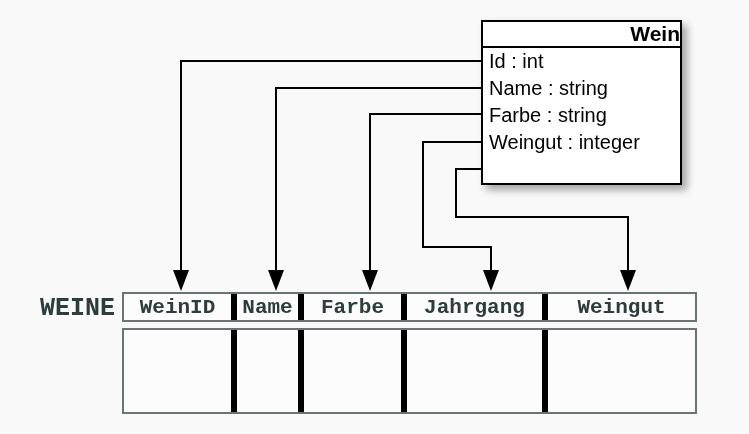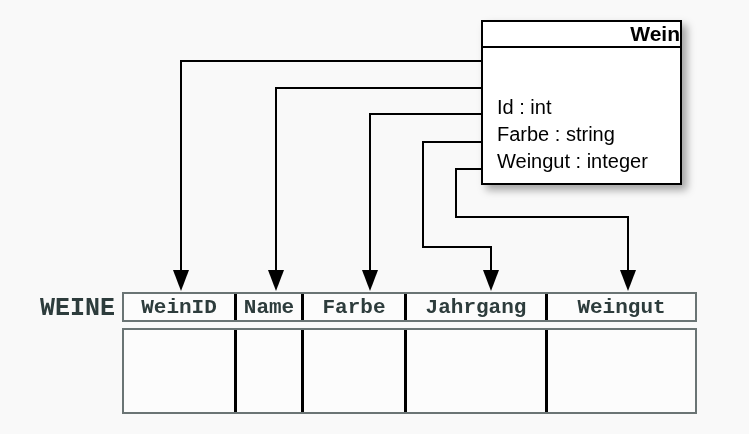--- a/index.html
+++ b/index.html
@@ -18,42 +18,42 @@
   
   .class-box{
     position:absolute;left:481px;top:20px;width:201px;height:165px;
     box-sizing:border-box;border:2px solid #000;background:#fff;
     box-shadow:5px 5px 8px rgba(0,0,0,0.35);
   }
   .class-title{
     height:24px;line-height:24px;border-bottom:2px solid #000;
     text-align:right;font-weight:bold;font-size:21px;color:#000;
   }
-  .class-attrs{padding:8px;margin-top:38px;}
+  .class-attrs{padding:0;}
   .class-attr{
     height:27px;line-height:27px;padding-left:6px;
     font-size:20px;color:#000;white-space:nowrap;
   }
 
   
   .table-label{
     position:absolute;left:40px;top:296px;width:74px;height:26px;
     line-height:26px;text-align:right;
     font-family:"Liberation Mono",monospace;font-weight:bold;
     font-size:25px;color:#2d3c3c;letter-spacing:0px;
   }
   .db-row{
     position:absolute;left:122px;width:575px;
     box-sizing:border-box;border:2px solid #6a7474;background:#fcfcfc;
     display:flex;
   }
   .db-header{top:292px;height:30px;}
   .db-body{top:328px;height:86px;}
   .db-cell{
-    box-sizing:border-box;border-right:3px solid #000000;
+    box-sizing:border-box;border-right:6px solid #000000;
     display:flex;align-items:center;justify-content:center;
     font-family:"Liberation Mono",monospace;font-weight:bold;
     font-size:21px;color:#2d3c3c;white-space:nowrap;overflow:hidden;
   }
   .db-cell:last-child{border-right:none;flex:1;text-align:right;}
   .c1{width:113px;} .c2{width:67px;text-align:right;} .c3{width:103px;} .c4{width:141px;}
 </style>
 </head>
 <body>
 
@@ -79,20 +79,21 @@
     <g>
       <path d="M481,169 H456 V217 H628 V272"></path>
       <polygon points="620,270 636,270 628,291"></polygon>
     </g>
   </svg>
 
   <div class="class-box">
     <div class="class-title">Wein</div>
     <div class="class-attrs">
       <div class="class-attr">Id : int</div>
+      <div class="class-attr">Name : string</div>
       <div class="class-attr">Farbe : string</div>
       <div class="class-attr">Weingut : integer</div>
     </div>
   </div>
 
   <div class="table-label">WEINE</div>
 
   <div class="db-row db-header">
     <div class="db-cell c1">WeinID</div>
     <div class="db-cell c2">Name</div>

